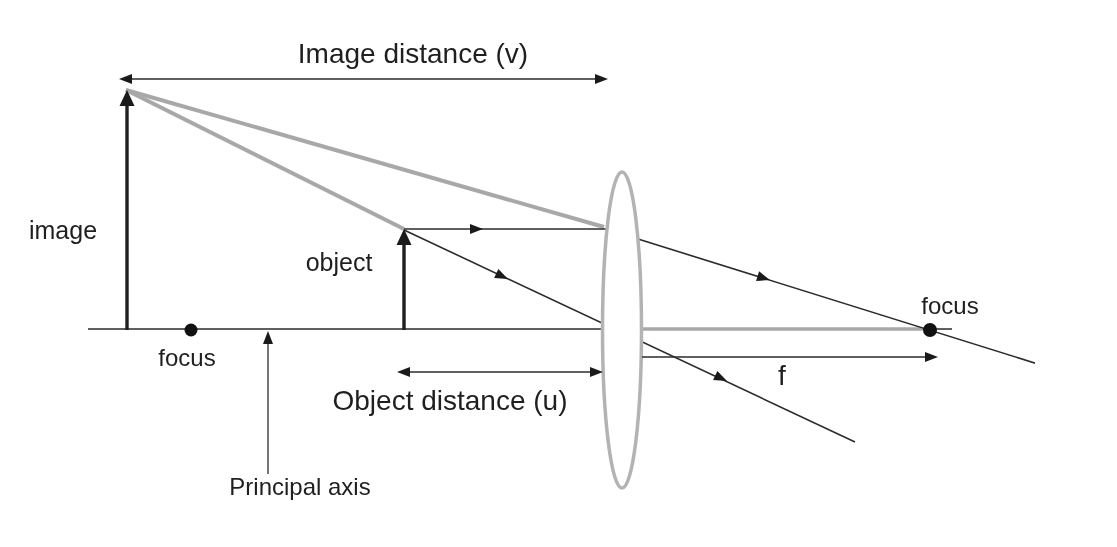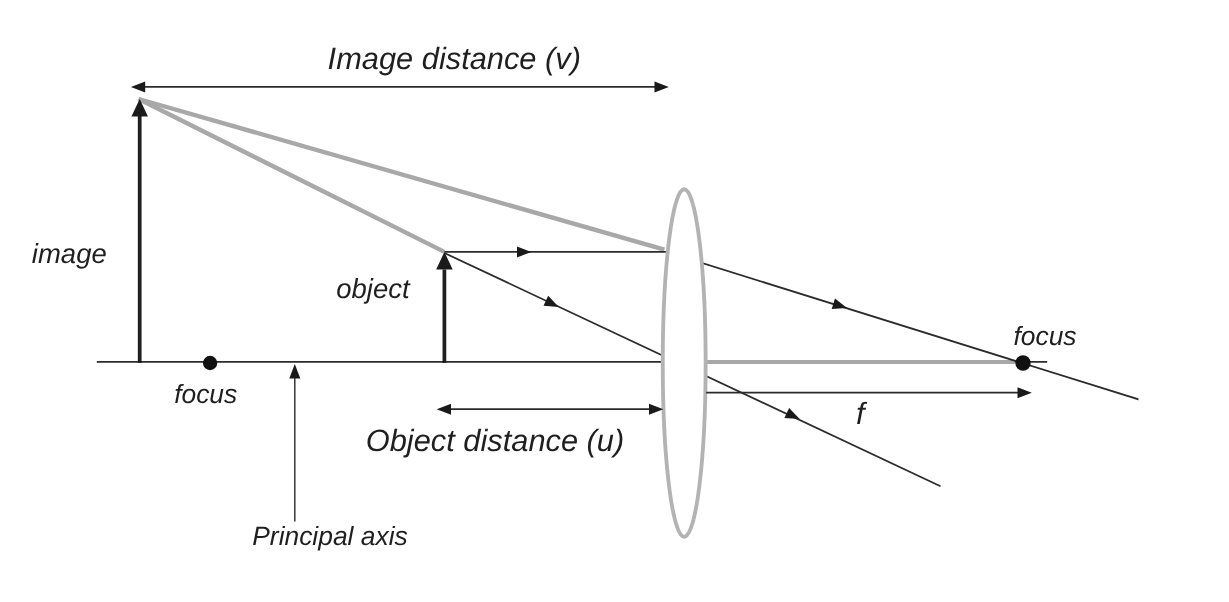--- a/index.html
+++ b/index.html
@@ -3,21 +3,20 @@
 <meta charset="utf-8">
 <style>
   html, body { margin: 0; padding: 0; background: #ffffff; }
   #stage {
     position: relative;
     width: 1035px;
     height: 547px;
     background: #ffffff;
     font-family: "Liberation Sans", sans-serif;
     overflow: hidden;
-    font-style: italic;
   }
   svg { display: block; }
   text {
     fill: #1f1f1f;
     font-family: "Liberation Sans", sans-serif;
   }
   .lbl-big   { font-size: 28px; }
   .lbl-med   { font-size: 25px; }
   .lbl-small { font-size: 24px; }
   .thin  { stroke: #2b2b2b; stroke-width: 1.6; fill: none; }

